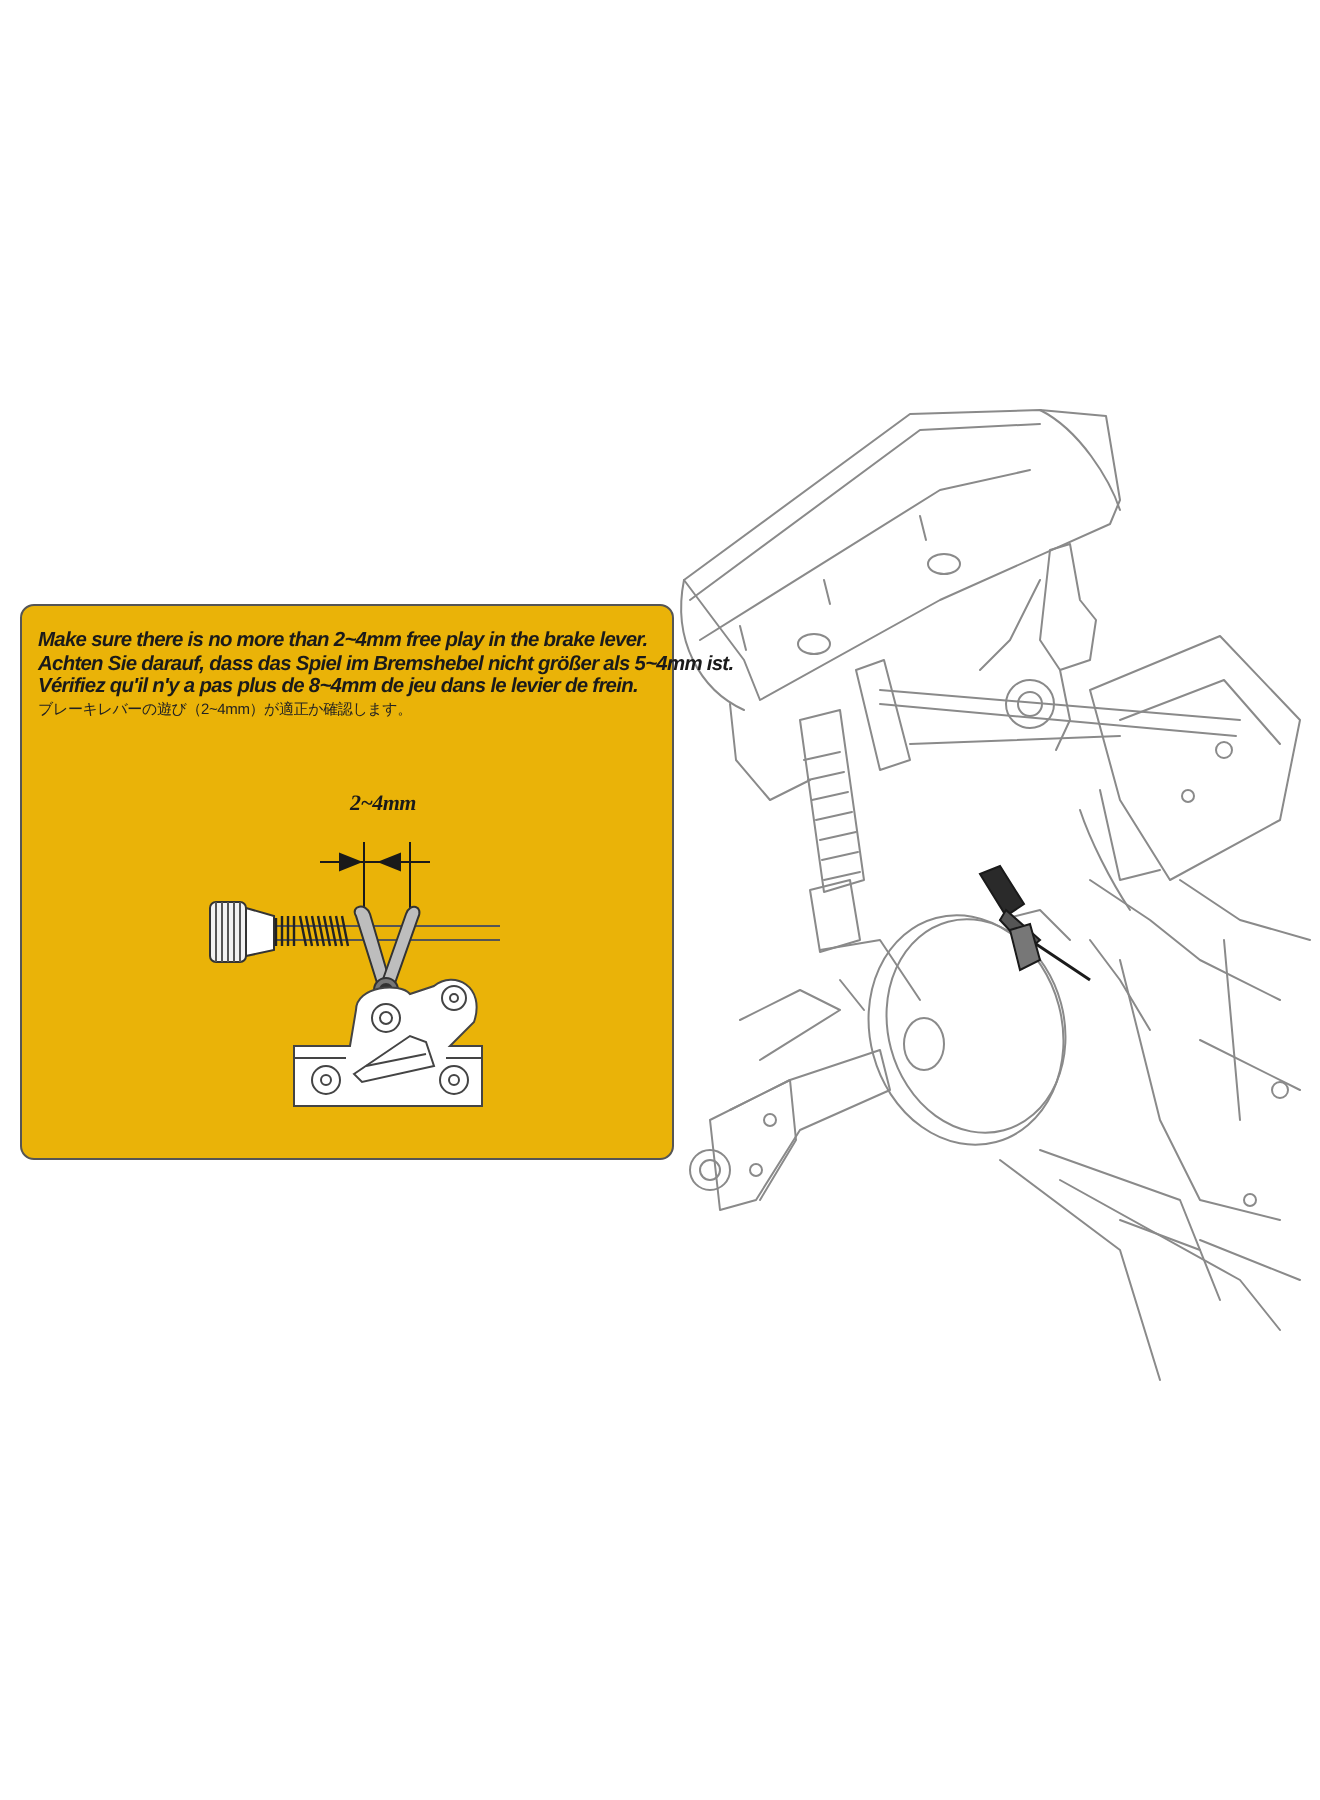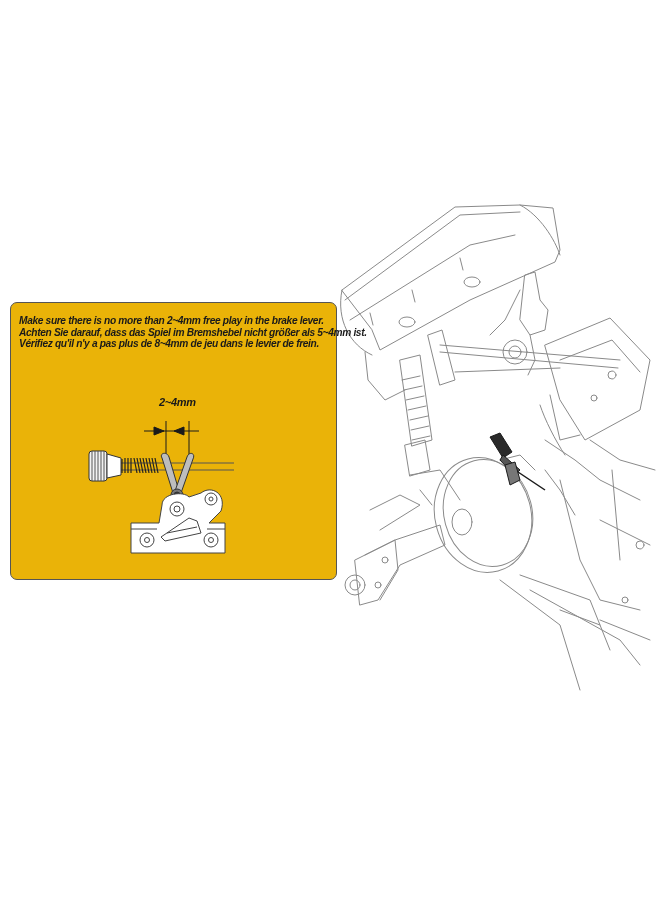--- a/index.html
+++ b/index.html
@@ -8,21 +8,21 @@
   .callout {
     position: absolute; left: 10px; top: 270px; width: 327px; height: 278px;
     border: 1.6px solid #555; border-radius: 7px; background: #eab308; box-sizing: border-box; margin-top: 32px;
   }
   .callout-text { position: absolute; left: 8px; top: 12px; width: 320px; }
   .line {
     font-style: italic; font-weight: bold; font-size: 10.2px; line-height: 11.5px;
     color: #1a1a1a; white-space: nowrap; letter-spacing: -0.35px;
   }
   .line.ja { font-style: normal; font-weight: normal; font-size: 7.5px; line-height: 10px; letter-spacing: -0.2px; color: #222; }
-  .detail { position: absolute; left: 48px; top: 90px; width: 200px; height: 180px; }
+  .detail { position: absolute; left: 64px; top: 90px; width: 200px; height: 180px; font-family: Liberation Serif, serif; }
   .dim-label {
     position: absolute; left: 100px; top: 3px; font-style: italic; font-weight: bold;
     font-size: 11px; color: #1a1a1a; letter-spacing: -0.3px;
   }
 </style>
 </head>
 <body>
 
 <svg class="vehicle" viewBox="0 0 660 900" xmlns="http://www.w3.org/2000/svg">
   <g fill="none" stroke="#8a8a8a" stroke-width="1" stroke-linejoin="round" stroke-linecap="round">
@@ -105,20 +105,21 @@
     <path d="M515 470 L545 490" stroke-width="1.5" fill="none"></path>
     <path d="M505 465 L515 462 L520 480 L510 485 Z" fill="#777"></path>
   </g>
 </svg>
 
 <div class="callout">
   <div class="callout-text">
     <div class="line">Make sure there is no more than 2~4mm free play in the brake lever.</div>
     <div class="line">Achten Sie darauf, dass das Spiel im Bremshebel nicht größer als 5~4mm ist.</div>
     <div class="line">Vérifiez qu'il n'y a pas plus de 8~4mm de jeu dans le levier de frein.</div>
+    <div class="line ja">ブレーキレバーの遊び（2~4mm）が適正か確認します。</div>
   </div>
 
   <div class="detail">
     <div class="dim-label">2~4mm</div>
     <svg width="200" height="180" viewBox="0 0 200 180" xmlns="http://www.w3.org/2000/svg">
 
       <g stroke="#1a1a1a" stroke-width="1" fill="#1a1a1a">
         <line x1="85" y1="38" x2="140" y2="38"></line>
         <path d="M95 38 L85 34 L85 42 Z" transform="translate(10 0)"></path>
         <path d="M125 38 L135 34 L135 42 Z" transform="translate(-10 0)"></path>

